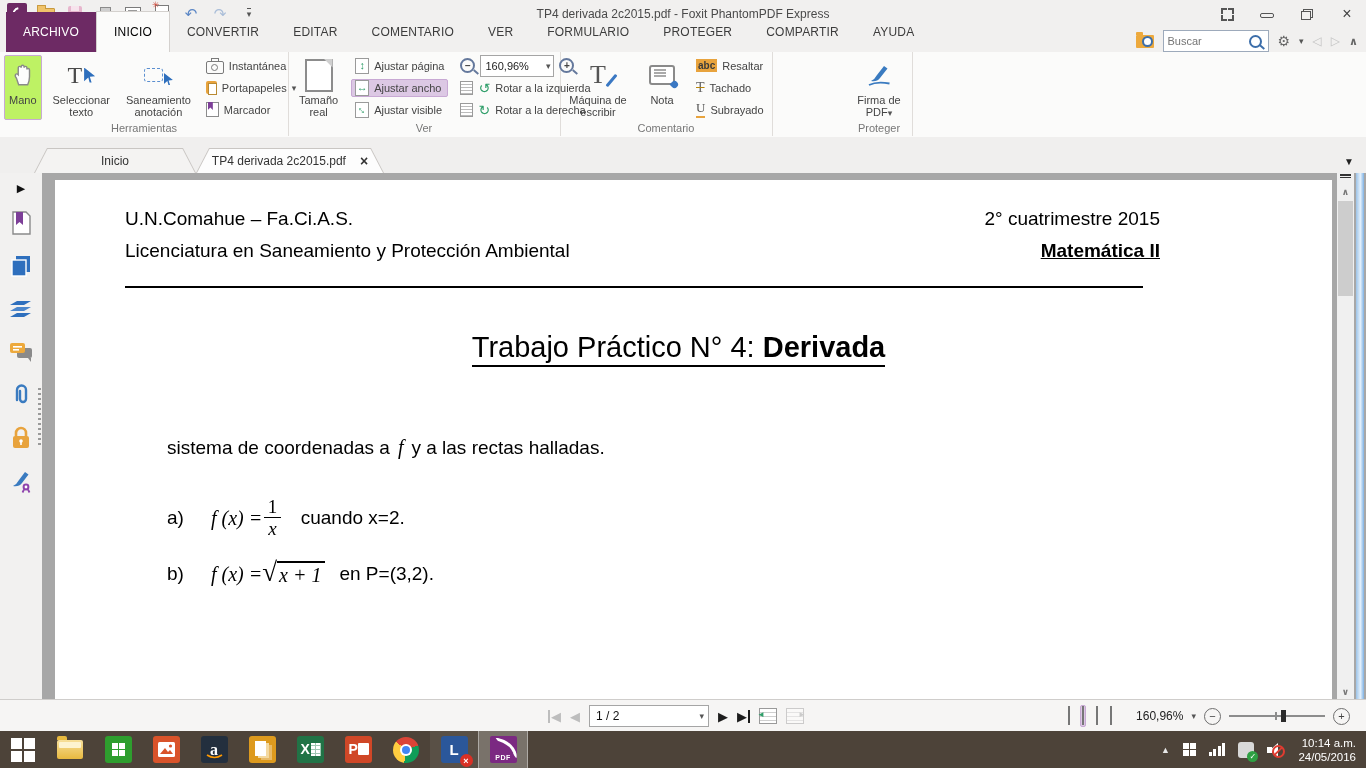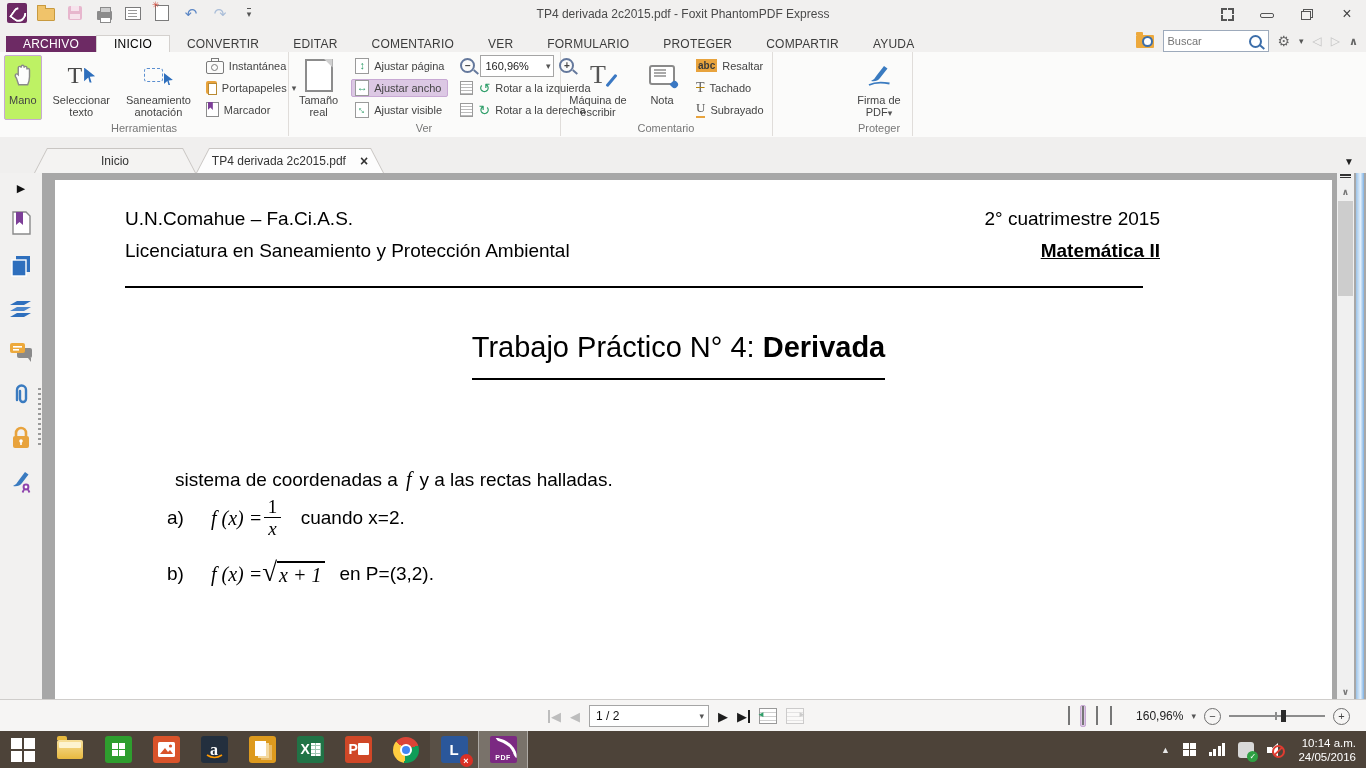--- a/index.html
+++ b/index.html
@@ -38,21 +38,21 @@
   .fsico i:nth-child(2){right:0;top:0;border-right-width:2px;border-top-width:2px;}
   .fsico i:nth-child(3){left:0;bottom:0;border-left-width:2px;border-bottom-width:2px;}
   .fsico i:nth-child(4){right:0;bottom:0;border-right-width:2px;border-bottom-width:2px;}
   .minico{width:12px;height:3px;border:1px solid #555;border-radius:2px;margin-top:2px;}
   .restico{position:relative;width:12px;height:11px;}
   .restico::before{content:"";position:absolute;right:0;top:0;width:8px;height:7px;border:1.5px solid #555;}
   .restico::after{content:"";position:absolute;left:0;bottom:0;width:8px;height:7px;border:1.5px solid #555;background:#f1f0ef;}
   .closeico{font-size:16px;color:#444;line-height:1;}
   
   #tabrow{position:absolute;left:0;top:28px;width:1366px;height:24px;background:#f1f0ef;display:flex;align-items:flex-end;}
-  .rtab{height:16px;display:flex;align-items:center;padding:0 17px;font-size:12px;color:#3c3c3c;letter-spacing:.2px;}
+  .rtab{height:40px;display:flex;align-items:center;padding:0 17px;font-size:12px;color:#3c3c3c;letter-spacing:.2px;}
   .rtab.archivo{background:#6d2a64;color:#fff;margin-left:6px;}
   .rtab.active{background:#fbfbfa;border:1px solid #d4d1ce;border-bottom:none;color:#000;}
   #tabrow-right{position:absolute;right:8px;top:30px;display:flex;align-items:center;gap:9px;}
   .srchfolder{width:18px;height:13px;background:#eda93c;border-radius:1px;position:relative;}
   .srchfolder::before{content:"";position:absolute;left:0;top:-3px;width:7px;height:3px;background:#eda93c;border-radius:1px 1px 0 0;}
   .srchfolder::after{content:"";position:absolute;right:1px;top:1px;width:7px;height:7px;border:2px solid #3c6eaa;border-radius:50%;background:#fff;}
   .searchbox{display:flex;align-items:center;width:104px;height:20px;background:#fff;border:1px solid #9daabb;}
   .searchbox input{flex:1;border:none;outline:none;font-size:11px;padding:0 4px;color:#333;min-width:0;font-family:inherit;background:transparent;}
   .magq{position:relative;width:9px;height:9px;border:2px solid #3c6eaa;border-radius:50%;margin-right:6px;}
   .magq::after{content:"";position:absolute;width:6px;height:2px;background:#3c6eaa;right:-5px;bottom:-2px;transform:rotate(40deg);}
@@ -129,21 +129,21 @@
   .lnum{display:inline-block;width:27px;}
   .frac{display:inline-flex;flex-direction:column;align-items:center;vertical-align:middle;
     font-family:"Liberation Serif",serif;font-size:19px;line-height:1.05;margin:0 2px;}
   .frac .den{border-top:1.6px solid #000;padding:1px 4px 0;font-style:italic;}
   .sqrtwrap{display:inline-flex;align-items:flex-start;vertical-align:middle;}
   .radical{font-family:"Liberation Serif",serif;font-size:27px;line-height:1;transform:translateY(-2px);}
   .radicand{border-top:2px solid #000;padding:1px 4px 0 2px;font-family:"Liberation Serif",serif;font-style:italic;font-size:20px;}
   .supfrac{font-family:"Liberation Serif",serif;font-style:italic;font-size:14px;vertical-align:10px;}
   #docrule{position:absolute;left:70px;top:106px;width:1018px;height:2px;background:#000;}
   #doctitle{position:absolute;left:0;right:30px;top:151px;text-align:center;font-size:29px;}
-  #doctitle .tline{border-bottom:2.5px solid #000;padding-bottom:15px;}
+  #doctitle .tline{border-bottom:2.5px solid #000;padding-bottom:2px;}
   
   #vscroll{position:absolute;left:1337px;top:173px;width:17px;height:526px;background:#f0f0f0;}
   .split{position:absolute;left:2px;top:1px;width:13px;height:10px;display:flex;flex-direction:column;align-items:center;gap:1px;}
   .split i{width:11px;height:1.6px;background:#333;}
   .sarrow{position:absolute;left:0;width:17px;text-align:center;font-size:9px;color:#777;font-weight:bold;}
   #sthumb{position:absolute;left:1px;top:28px;width:15px;height:95px;background:#cdcdcd;}
   #edgestrip{position:absolute;left:1356px;top:173px;width:8px;height:526px;
     background:linear-gradient(90deg,#9cc3e8,#e4f0fb 55%,#7fb2e4);}
   
   #statusbar{position:absolute;left:0;top:699px;width:1366px;height:32px;background:#f6f5f4;border-top:1px solid #cfcdcb;box-sizing:border-box;}
@@ -518,21 +518,21 @@
   <div id="viewport"></div>
   <div id="page">
     <div class="docline" style="left:70px;top:28px;">U.N.Comahue – Fa.Ci.A.S.</div>
     <div class="docline" style="right:172px;top:28px;">2° cuatrimestre 2015</div>
     <div class="docline" style="left:70px;top:60px;">Licenciatura en Saneamiento y Protección Ambiental</div>
     <div class="docline" style="right:172px;top:60px;font-weight:bold;text-decoration:underline;">Matemática II</div>
     <div id="docrule"></div>
     <div id="doctitle" class="docline" style="white-space:normal;">
       <span class="tline"><span>Trabajo Práctico N° 4: </span><span style="font-weight:bold;">Derivada</span></span>
     </div>
-    <div class="docline" style="left:112px;top:288px;margin-left:8px;">
+    <div class="docline" style="left:112px;top:256px;">
       <span>sistema de coordenadas a</span><span class="mt" style="margin:0 8px;">f</span><span>y a las rectas halladas.</span>
     </div>
     <div class="docline" style="left:112px;top:310px;display:flex;align-items:center;height:56px;">
       <span class="lnum" style="width:44px;">a)</span>
       <span class="mt">f (x) =</span>
       <span class="frac">
         <span class="num">1</span>
         <span class="den">x</span>
       </span>
       <span style="margin-left:18px;">cuando x=2.</span>

